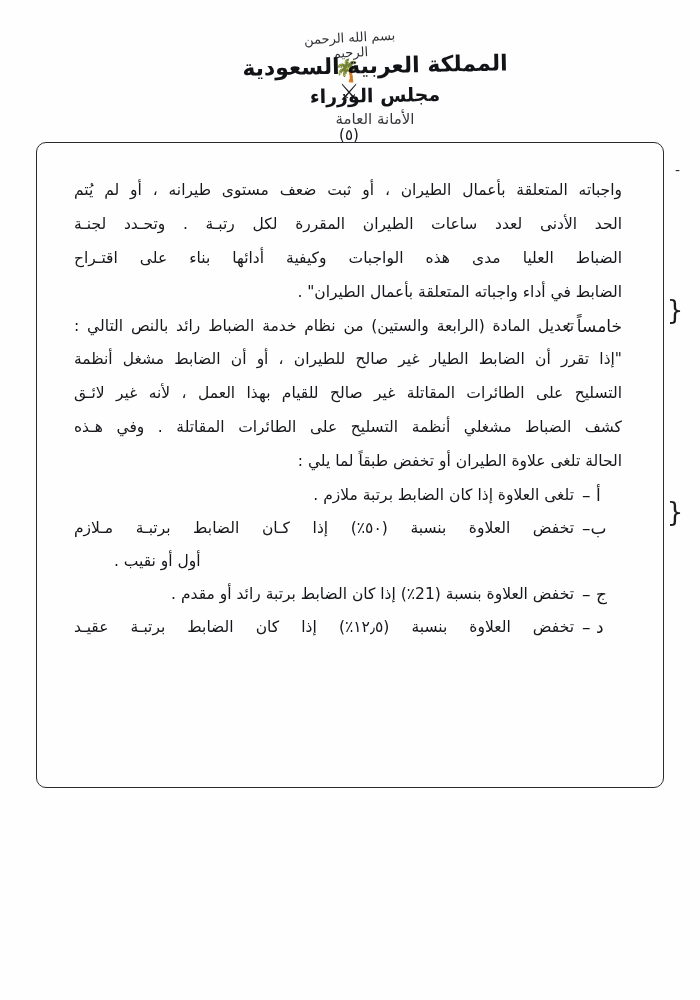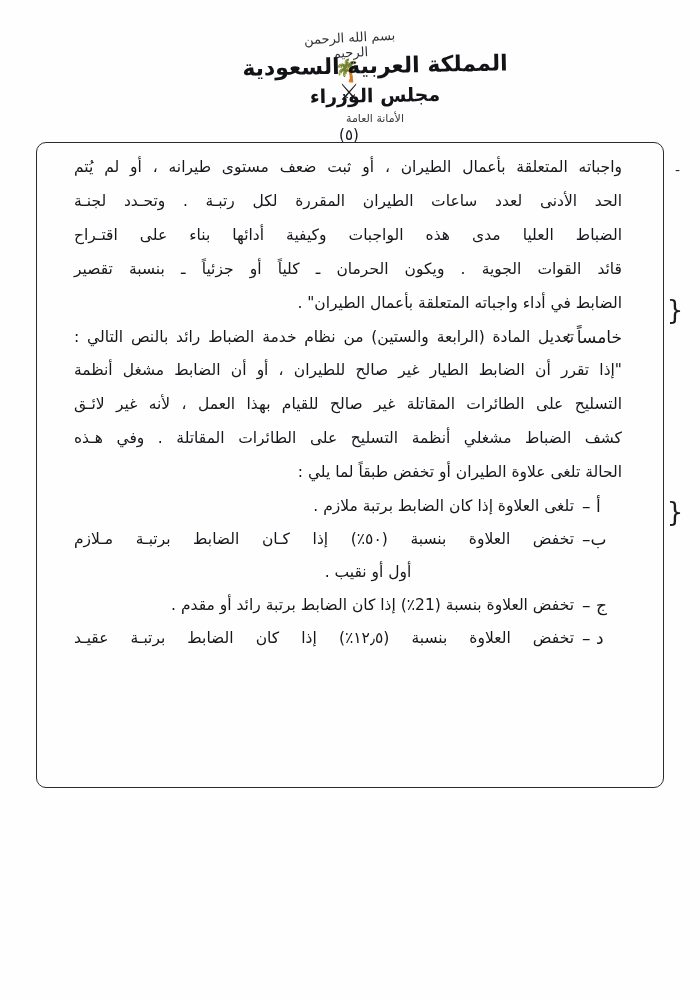--- a/index.html
+++ b/index.html
@@ -82,21 +82,21 @@
   }
   .kingdom-line2 {
     font-size: 19px;
     line-height: 26px;
     font-weight: bold;
     letter-spacing: -1px;
     transform: rotate(-1deg);
     margin-top: 2px;
   }
   .kingdom-line3 {
-    font-size: 11px;
+    font-size: 15px;
     line-height: 16px;
     letter-spacing: 0px;
     margin-top: 3px;
     opacity: 0.85;
   }
 
   .page-number {
     position: absolute;
     top: 108px;
     left: 325px;
@@ -114,21 +114,21 @@
     width: 628px;
     height: 646px;
     border: 1.6px solid #2a2b2f;
     border-radius: 10px;
     box-sizing: border-box;
     background: transparent;
   }
 
   .frame-inner {
     position: absolute;
-    top: 146px;
+    top: 169px;
     left: 44px;
     width: 612px;
     box-sizing: border-box;
     padding: 8px 34px 10px 30px;
   }
 
   p.line {
     margin: 0 0 7px 0;
     font-size: 15.5px;
     line-height: 27px;
@@ -168,21 +168,21 @@
     text-align: justify;
     text-align-last: right;
   }
   .item .body.justify-both {
     text-align-last: justify;
   }
 
   .indent-cont {
     font-size: 15.5px;
     line-height: 27px;
-    text-align: center;
+    text-align: left;
     margin: 0 0 6px 0;
     padding-left: 40px;
   }
 
   
   .brace {
     position: absolute;
     right: 14px;
     width: 22px;
     font-size: 26px;
@@ -228,21 +228,20 @@
   <div class="brace brace-1">{</div>
   <div class="brace brace-2">{</div>
   <div class="tick tick-1">-</div>
 
   <div class="frame-inner">
 
     <div class="para">
       <p class="line">واجباته المتعلقة بأعمال الطيران ، أو ثبت ضعف مستوى طيرانه ، أو لم يُتم</p>
       <p class="line">الحد الأدنى لعدد ساعات الطيران المقررة لكل رتبـة . وتحـدد لجنـة</p>
       <p class="line">الضباط العليا مدى هذه الواجبات وكيفية أدائها بناء على اقتـراح</p>
-      <p class="line">قائد القوات الجوية . ويكون الحرمان ـ كلياً أو جزئياً ـ بنسبة تقصير</p>
       <p class="line last-right">الضابط في أداء واجباته المتعلقة بأعمال الطيران" .</p>
     </div>
 
     <div class="para">
       <div class="item">
         <span class="marker">خامساً :</span>
         <span class="body justify-both">تعديل المادة (الرابعة والستين) من نظام خدمة الضباط رائد بالنص التالي :</span>
       </div>
       <p class="line">"إذا تقرر أن الضابط الطيار غير صالح للطيران ، أو أن الضابط مشغل أنظمة</p>
       <p class="line">التسليح على الطائرات المقاتلة غير صالح للقيام بهذا العمل ، لأنه غير لائـق</p>

